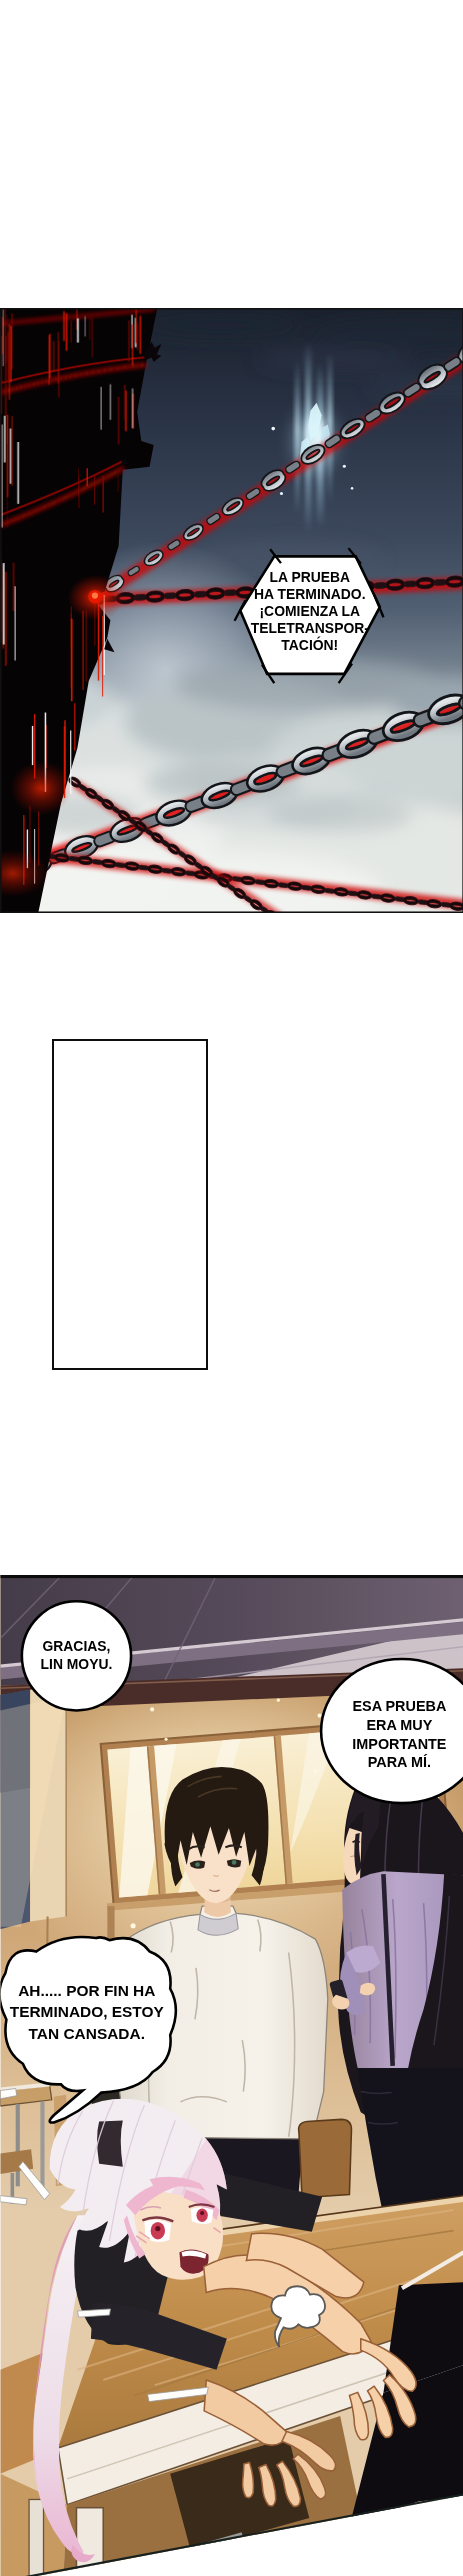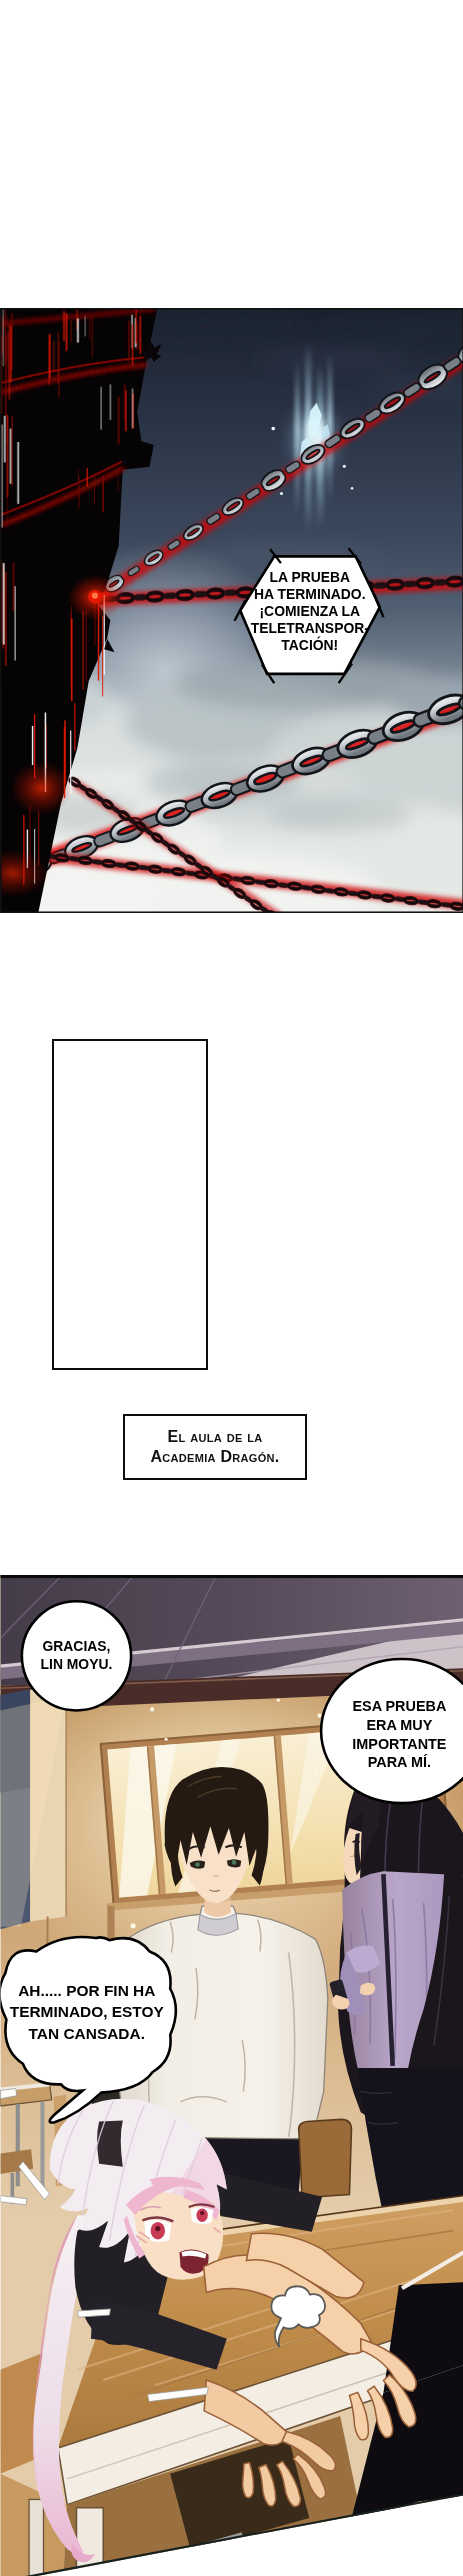--- a/index.html
+++ b/index.html
@@ -623,21 +623,20 @@
         <line x1="524" y1="1066" x2="545" y2="1093"></line>
         <line x1="676" y1="1064" x2="700" y2="1094"></line>
         <line x1="726" y1="1155" x2="744" y2="1198"></line>
         <line x1="683" y1="1288" x2="657" y2="1326"></line>
         <line x1="532" y1="1326" x2="508" y2="1290"></line>
         <line x1="455" y1="1205" x2="476" y2="1165"></line>
       </g>
       <text x="601" y="1130" text-anchor="middle" font-family="Liberation Sans, sans-serif" font-weight="bold" font-size="27" fill="#000"><tspan x="601" dy="0">LA PRUEBA</tspan><tspan x="601" dy="33">HA TERMINADO.</tspan><tspan x="601" dy="33">¡COMIENZA LA</tspan><tspan x="601" dy="33">TELETRANSPOR-</tspan><tspan x="601" dy="33">TACIÓN!</tspan></text>
     </svg>
 <div class="box" style="left:52px;top:1039px;width:156px;height:331px"></div>
-<div class="box" id="cap">El aula de la<br>Academia Dragón.</div>
 <svg width="464" height="1011" viewBox="0 3057 900 1963" style="position:absolute;left:0;top:1575px">
       <defs>
         <clipPath id="p2clip">
           <polygon points="0,3057 900,3057 900,4844 0,5014"></polygon>
         </clipPath>
       </defs>
       <g clip-path="url(#p2clip)">
         <defs>
 <linearGradient id="wall" x1="0" y1="3300" x2="0" y2="4300" gradientUnits="userSpaceOnUse">
 <stop offset="0" stop-color="#bd8e58"></stop>

